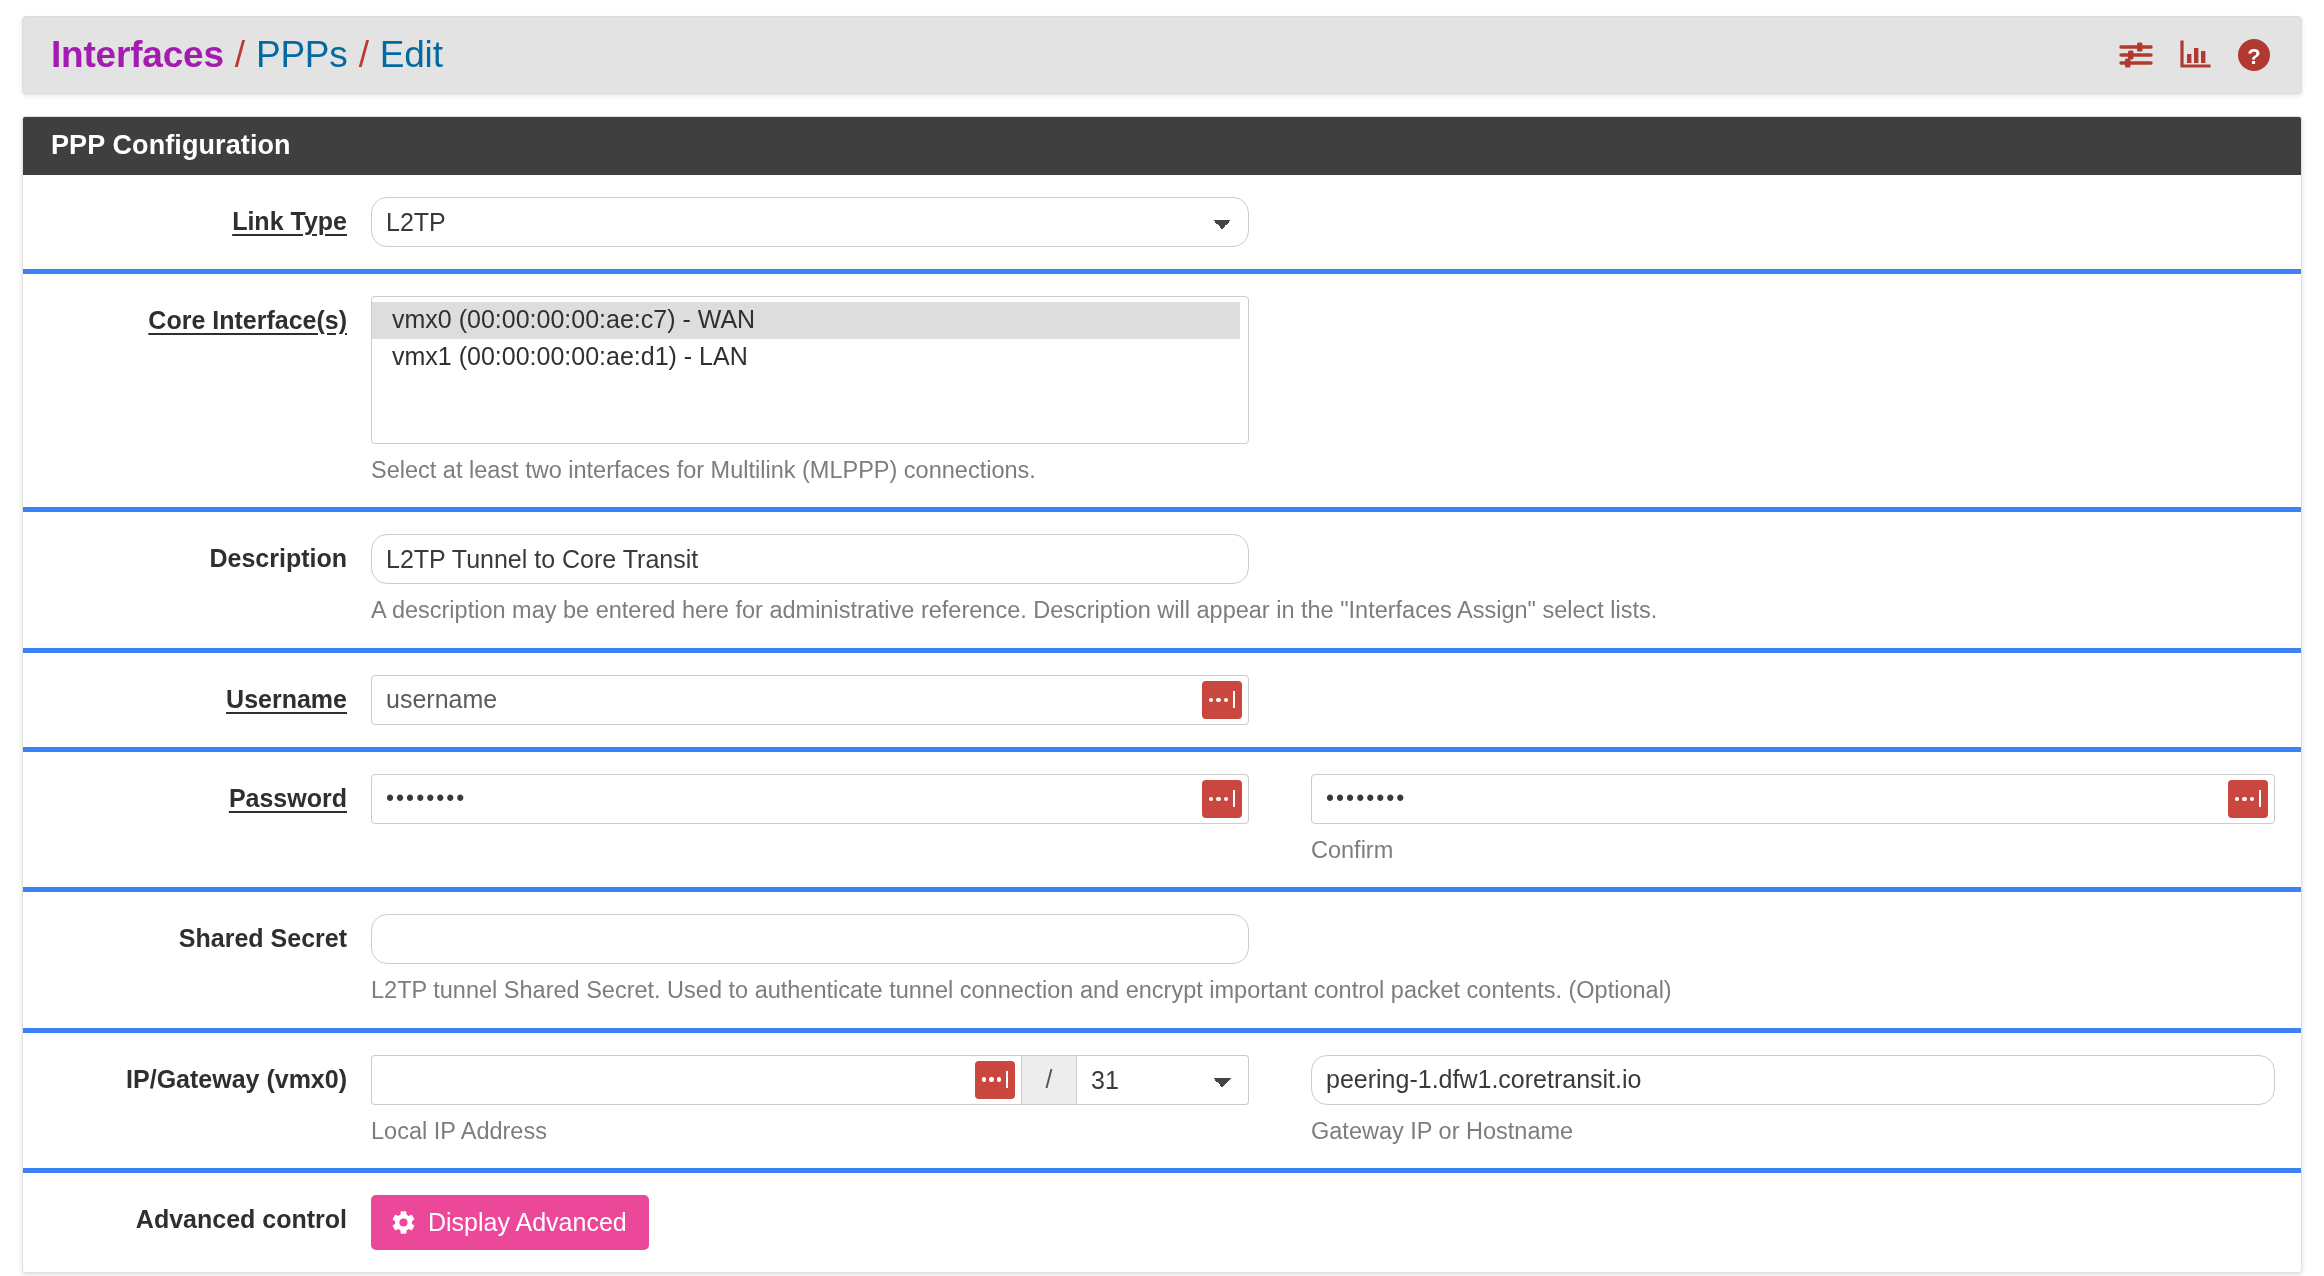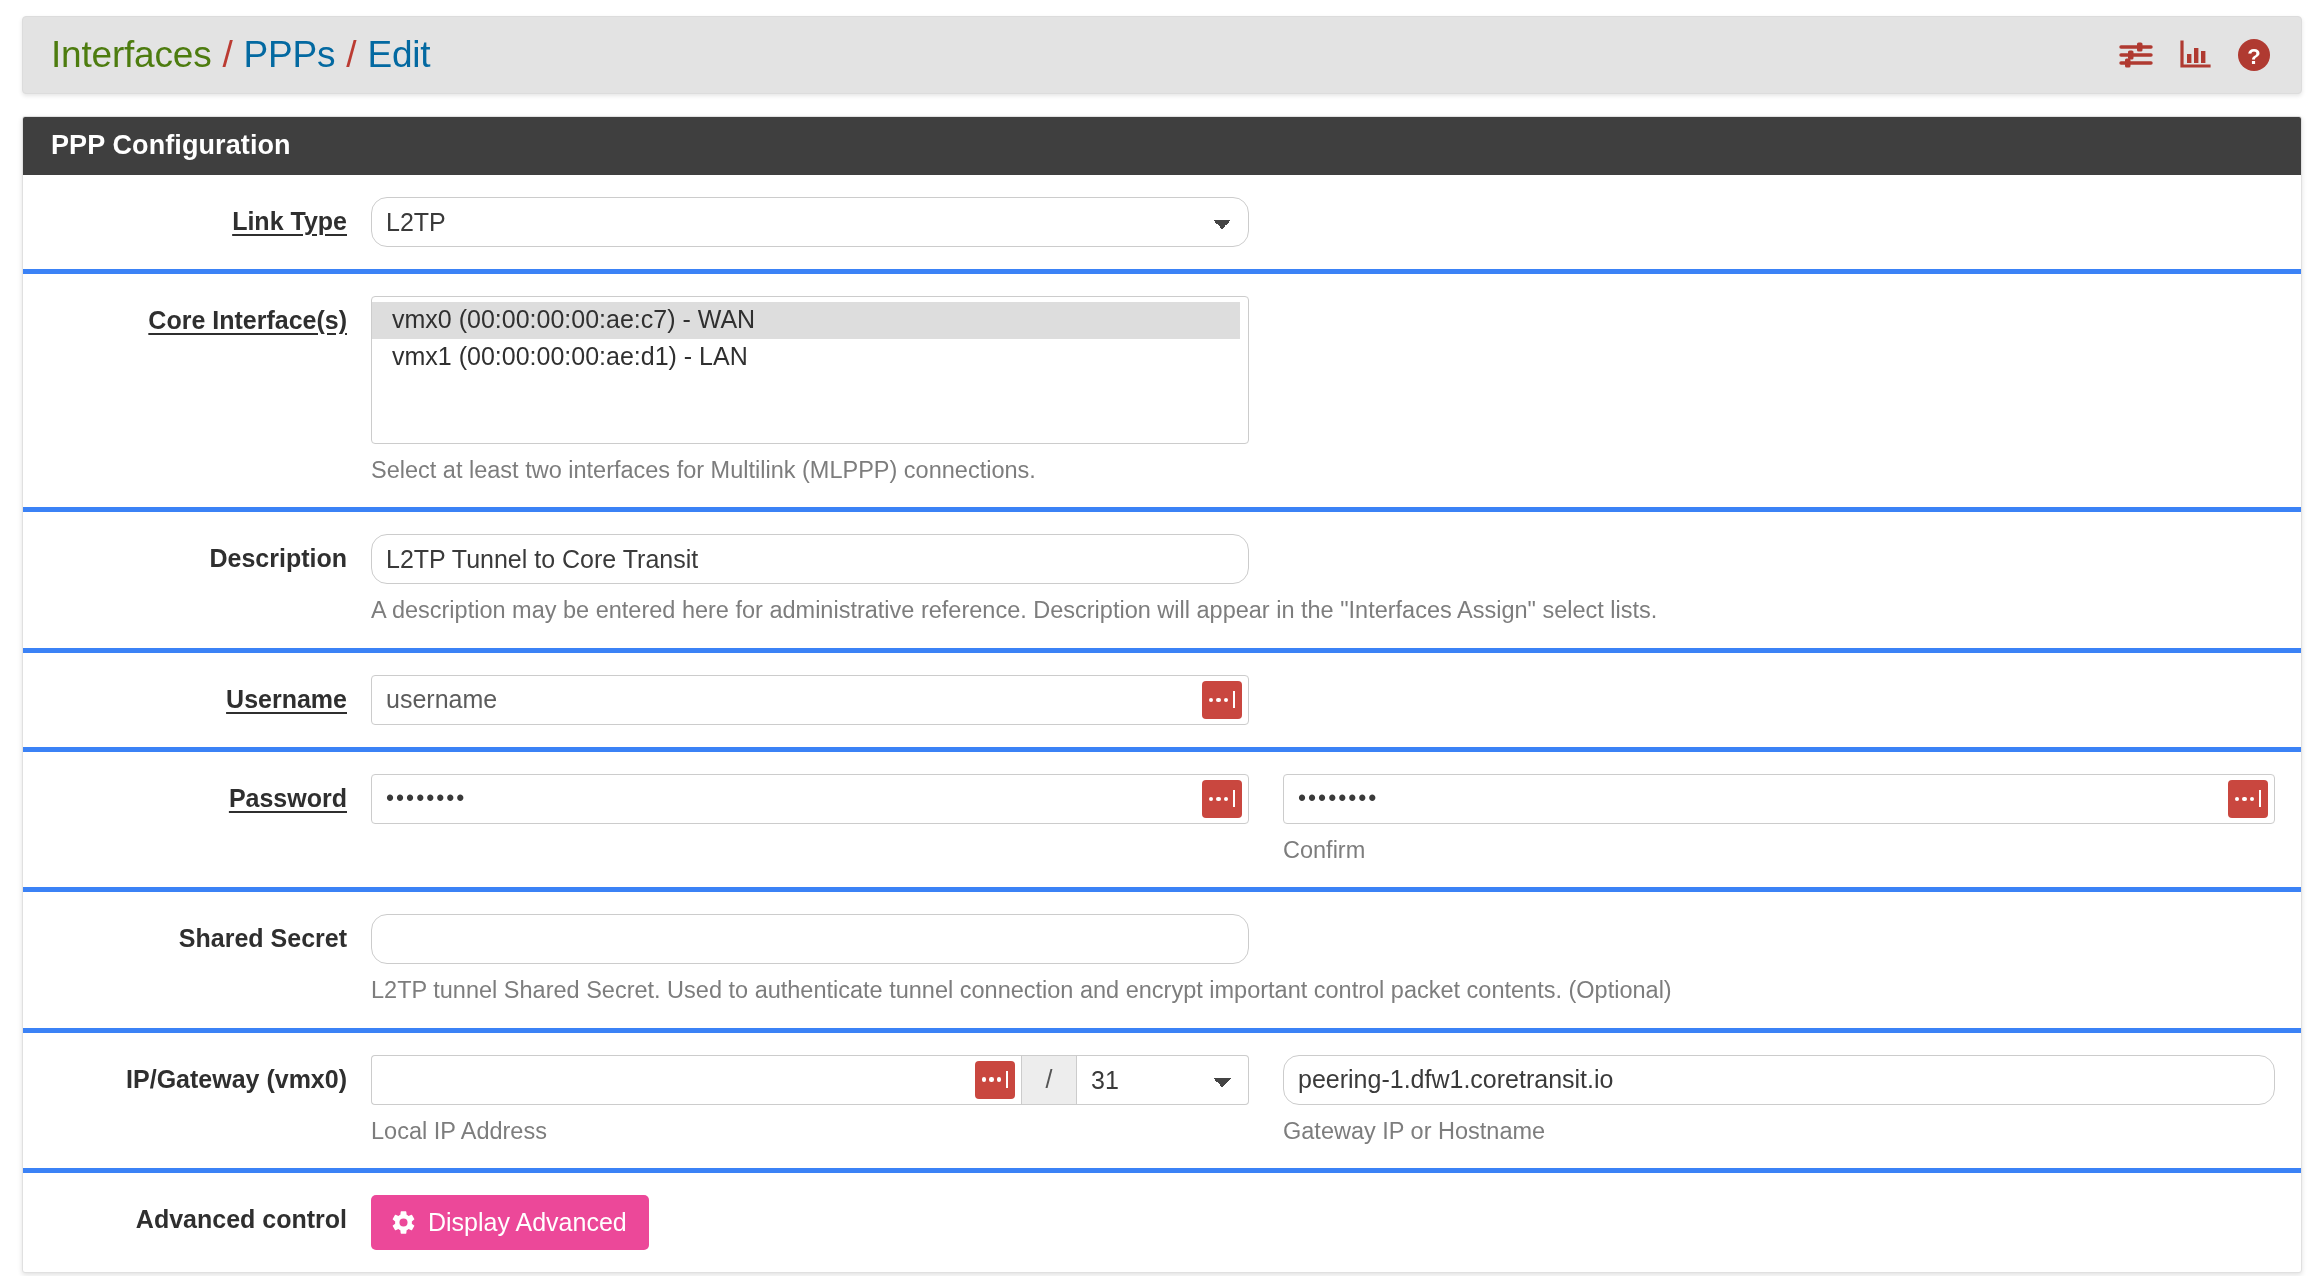--- a/index.html
+++ b/index.html
@@ -31,21 +31,21 @@
     padding: 0 30px 0 28px;
     box-shadow: 0 2px 4px rgba(0,0,0,0.10);
   }
   .crumbs {
     display: flex;
     align-items: baseline;
     font-size: 37px;
     letter-spacing: -0.2px;
     flex: 1;
   }
-  .crumb-static { color: #4d7c0f; }
+  .crumb-static { color: #a21caf; font-weight: bold; }
   .crumb-link { color: #0369a1; }
   .crumb-sep {
     color: #bb3b32;
     margin: 0 11px;
     font-size: 37px;
   }
   .header-icons {
     display: flex;
     align-items: center;
     gap: 26px;
@@ -255,21 +255,21 @@
       linear-gradient(135deg, #444 50%, transparent 50%);
     background-position:
       calc(100% - 26px) 22px,
       calc(100% - 17px) 22px;
     background-size: 9px 9px, 9px 9px;
     background-repeat: no-repeat;
   }
 
   
   .right-col {
-    margin-left: 34px;
+    margin-left: 62px;
     width: 900px;
     display: flex;
     flex-direction: column;
   }
   .right-col.flexible { flex: 1; width: auto; }
 
   
   .btn-advanced {
     display: inline-flex;
     align-items: center;

